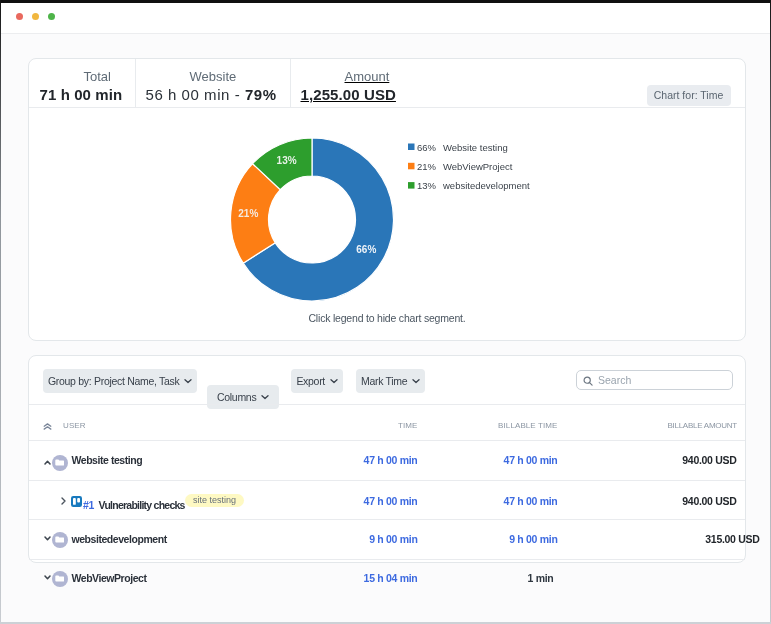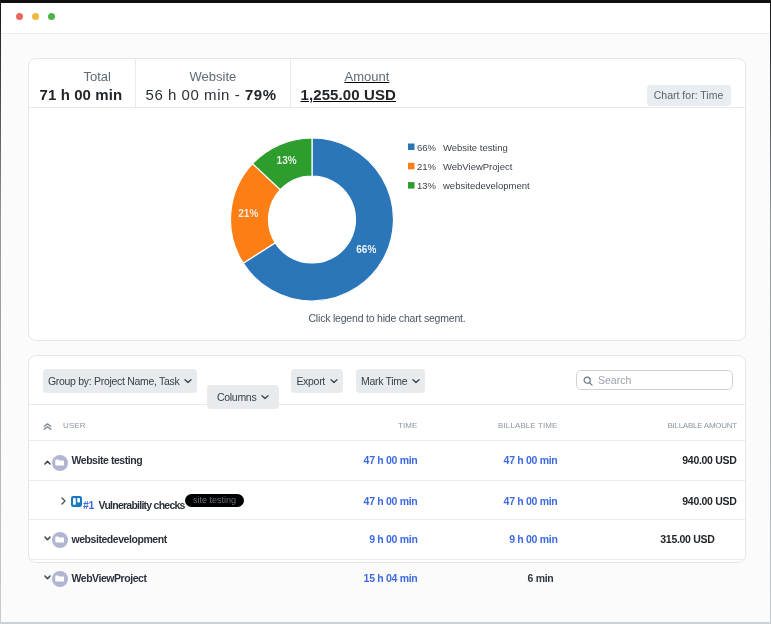--- a/index.html
+++ b/index.html
@@ -28,21 +28,21 @@
 #search span { position:absolute; left:21px; top:3px; font-size:10.5px; color:#9aa4ae; }
 
 .hline { left:0; width:716px; height:1px; background:#e9ebee; }
 .hcell { font-size:8px; color:#8c96a3; letter-spacing:0.1px; font-weight:400; }
 .rtxt { font-size:10.5px; letter-spacing:-0.3px; }
 .blue { color:#3d6ae0; font-weight:700; }
 .dark { color:#22262b; font-weight:700; }
 .pname { font-size:10.5px; letter-spacing:-0.45px; font-weight:700; color:#2b313a; }
 .ra { text-align:right; }
 .circicon { width:16px; height:16px; border-radius:50%; background:#b0b5d2; }
-.pill { background:#000000; border-radius:7px; font-size:9px; color:#67707b; line-height:13px; padding:0 8px; height:13px; }
+.pill { background:#fef9c3; border-radius:7px; font-size:9px; color:#67707b; line-height:13px; padding:0 8px; height:13px; }
 svg { display:block; }
 </style>
 </head>
 <body>
 <div id="win">
   <div class="abs" id="topbar"></div>
   <div class="abs dot" style="left:15.5px;background:#e9695e;"></div>
   <div class="abs dot" style="left:31.5px;background:#f1b73f;"></div>
   <div class="abs dot" style="left:47.5px;background:#4eb449;"></div>
 
@@ -149,32 +149,32 @@
     <svg class="abs" style="left:15px;top:180px;" width="7" height="5" viewBox="0 0 7 5">
         <path d="M1 1 L3.5 3.8 L6 1" fill="none" stroke="#3e464f" stroke-width="1.5" stroke-linecap="round" stroke-linejoin="round"></path>
       </svg>
     <div class="abs circicon" style="left:22.5px;top:175.5px;"></div>
     <svg class="abs" style="left:25.8px;top:180px;" width="9.5" height="7" viewBox="0 0 9.5 7">
         <path d="M0.3 1.4 Q0.3 0.5 1.2 0.5 L3.4 0.5 L4.3 1.5 L8.3 1.5 Q9.2 1.5 9.2 2.4 L9.2 5.6 Q9.2 6.5 8.3 6.5 L1.2 6.5 Q0.3 6.5 0.3 5.6 Z" fill="#fff"></path>
       </svg>
     <div class="abs pname" style="left:42.5px;top:177px;">websitedevelopment</div>
     <div class="abs rtxt blue ra" style="left:287px;top:177px;width:101.5px;">9 h 00 min</div>
     <div class="abs rtxt blue ra" style="left:427px;top:177px;width:101.5px;">9 h 00 min</div>
-    <div class="abs rtxt dark ra" style="left:584px;top:177px;width:101.5px;">315.00 USD</div>
+    <div class="abs rtxt dark ra" style="left:629px;top:177px;width:101.5px;">315.00 USD</div>
     <div class="abs hline" style="top:202.5px;"></div>
 
     <svg class="abs" style="left:15px;top:219px;" width="7" height="5" viewBox="0 0 7 5">
         <path d="M1 1 L3.5 3.8 L6 1" fill="none" stroke="#3e464f" stroke-width="1.5" stroke-linecap="round" stroke-linejoin="round"></path>
       </svg>
     <div class="abs circicon" style="left:22.5px;top:214.5px;"></div>
     <svg class="abs" style="left:25.8px;top:219px;" width="9.5" height="7" viewBox="0 0 9.5 7">
         <path d="M0.3 1.4 Q0.3 0.5 1.2 0.5 L3.4 0.5 L4.3 1.5 L8.3 1.5 Q9.2 1.5 9.2 2.4 L9.2 5.6 Q9.2 6.5 8.3 6.5 L1.2 6.5 Q0.3 6.5 0.3 5.6 Z" fill="#fff"></path>
       </svg>
     <div class="abs pname" style="left:42.5px;top:216px;">WebViewProject</div>
     <div class="abs rtxt blue ra" style="left:287px;top:216px;width:101.5px;">15 h 04 min</div>
-    <div class="abs rtxt ra" style="left:427px;top:216px;width:97.5px;color:#2f3740;font-weight:700;">6 min</div>
+    <div class="abs rtxt ra" style="left:427px;top:216px;width:97.5px;color:#2f3740;font-weight:700;">1 min</div>
   </div>
 
   <div class="abs" id="bordertop"></div>
   <div class="abs" id="borderleft"></div>
   <div class="abs" id="borderright"></div>
   <div class="abs" id="borderbottom"></div>
 </div>
 
 </body></html>

